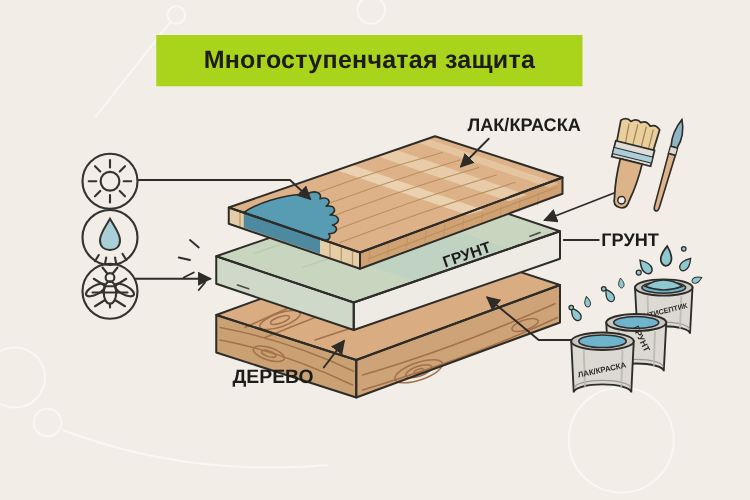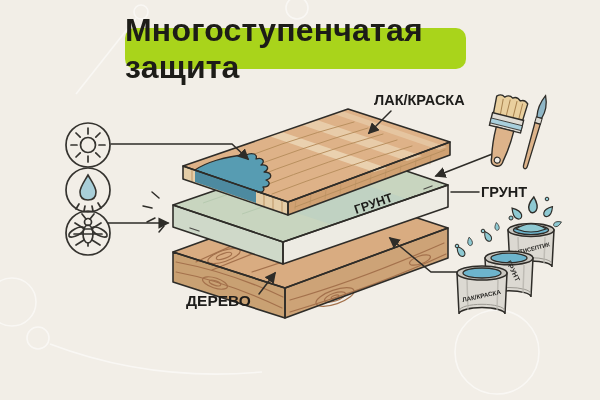--- a/index.html
+++ b/index.html
@@ -1,21 +1,21 @@
 <!DOCTYPE html>
 <html><head>
 <meta charset="utf-8">
 <style>
   html,body{margin:0;padding:0;}
   body{width:600px;height:400px;background:#f2eee7;position:relative;overflow:hidden;
        font-family:"Liberation Sans",sans-serif;}
   #stage{position:absolute;inset:0;width:600px;height:400px;}
   #title-badge{position:absolute;left:125px;top:28px;width:341px;height:41px;
-       background:#a9d41b;border-radius:10px;display:flex;align-items:center;justify-content:center;
-       font-weight:700;font-size:32px;color:#1d1c18;letter-spacing:0.2px;}
+       background:#a9d41b;border-radius:0;display:flex;align-items:center;justify-content:center;
+       font-weight:700;font-size:20px;color:#1d1c18;letter-spacing:0.2px;}
   .lbl{font:700 14.5px "Liberation Sans",sans-serif;fill:#1d1c1a;}
   .lbl-lg{font-size:15.5px;}
   .lbl-side{font:700 12.5px "Liberation Sans",sans-serif;fill:#1d1c1a;}
   .canlbl{font:700 6.3px "Liberation Sans",sans-serif;fill:#2b2a27;text-anchor:middle;}
   .ol{fill:none;stroke:#2e2c28;stroke-width:1.6;stroke-linejoin:round;}
   .callout{fill:none;stroke:#2e2c28;stroke-width:1.5;stroke-linecap:round;}
   .grain{fill:none;stroke:#a4714c;stroke-width:1.2;stroke-linecap:round;}
   .grain2{fill:none;stroke:#b9905f;stroke-width:1;stroke-linecap:round;}
   .icon-st{fill:none;stroke:#35332f;stroke-width:1.7;stroke-linecap:round;}
   .decor{fill:none;stroke:#ffffff;stroke-width:1.6;opacity:.55;}

